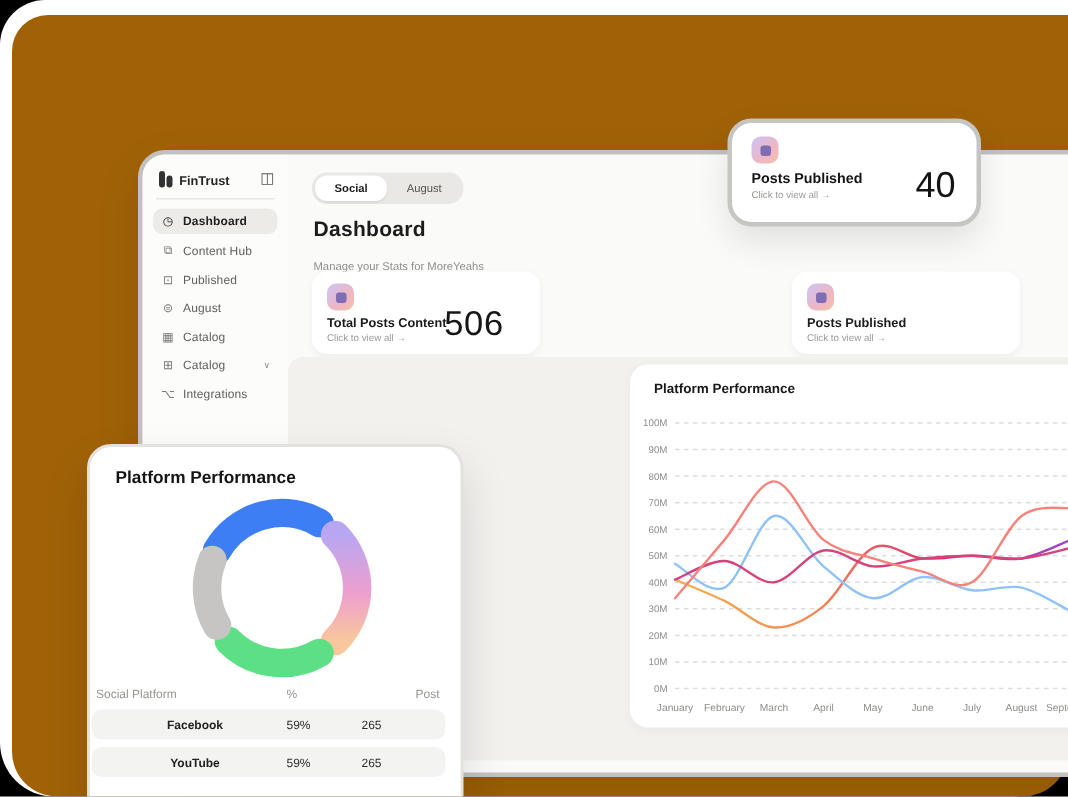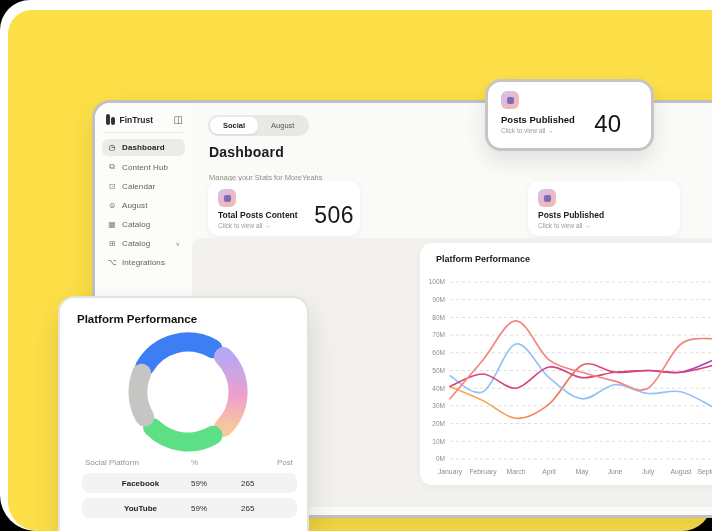--- a/index.html
+++ b/index.html
@@ -3,21 +3,21 @@
 <meta charset="utf-8">
 <style>
   html,body{margin:0;padding:0;}
   body{
     width:712px;height:531px;position:relative;overflow:hidden;
     background:#000;
     font-family:"Liberation Sans","DejaVu Sans",sans-serif;
     -webkit-font-smoothing:antialiased;
   }
   .pagebg{position:absolute;inset:0;background:#fff;border-radius:30px 0 36px 36px;}
-  .panel{position:absolute;left:8px;top:10px;right:0;bottom:0;background:#fde047;border-radius:24px 0 30px 30px;}
+  .panel{position:absolute;left:8px;top:10px;right:0;bottom:0;background:#a16207;border-radius:24px 0 30px 30px;}
 
   
   .window{
     position:absolute;left:84px;top:90px;right:-36px;bottom:13px;
     background:#fafaf9;border:3px solid #c2c1be;border-radius:18px;
     box-shadow:0 12px 30px rgba(0,0,0,.10);overflow:hidden;
   }
   
   .sidebar{position:absolute;left:0;top:0;bottom:0;width:97px;background:#fcfcfb;}
   .logo-row{display:flex;align-items:center;gap:5px;padding:11px 9px 7px 11px;}
@@ -46,50 +46,50 @@
   .pg-sub{font-size:7.5px;color:#8f8f8a;margin-top:13px;}
 
   .cards-row{position:absolute;left:16px;top:78px;height:55px;display:flex;gap:8px;}
   .stat-card{position:relative;width:150px;height:55px;background:#fff;border-radius:10px;box-shadow:0 2px 6px rgba(0,0,0,.05);}
   .stat-card.empty{background:transparent;box-shadow:none;}
   .mini-ico{position:absolute;left:10px;top:8px;width:18px;height:18px;border-radius:6px;
     background:linear-gradient(135deg,#cdc4f6 0%,#edb6c4 60%,#f6c0a8 100%);}
   .mini-ico i{position:absolute;left:5.5px;top:5.5px;width:7px;height:7px;border-radius:2px;background:#6b5fae;opacity:.85;display:block;}
   .stat-title{position:absolute;left:10px;top:29px;font-size:8.5px;font-weight:700;color:#1b1b1b;white-space:nowrap;}
   .stat-cta{position:absolute;left:10px;top:41px;font-size:6.5px;color:#9b9a96;cursor:pointer;white-space:nowrap;}
-  .stat-value{position:absolute;right:6px;bottom:7px;font-size:23px;font-weight:500;color:#161616;letter-spacing:.5px;}
+  .stat-value{position:absolute;right:24px;bottom:7px;font-size:23px;font-weight:500;color:#161616;letter-spacing:.5px;}
 
   .gray-area{position:absolute;left:0;top:135px;right:0;bottom:8px;background:#f2f1ee;border-radius:10px 0 0 0;}
 
   
   .chart-card{position:absolute;left:228px;top:5px;width:307px;height:242px;background:#fff;border-radius:12px;box-shadow:0 2px 8px rgba(0,0,0,.04);}
   .chart-title{position:absolute;left:16px;top:11px;font-size:9px;font-weight:700;color:#191919;}
   .chart-svg{position:absolute;left:6px;top:26px;}
   .tick-lbl{font-size:6.5px;fill:#8e8d89;}
   .month-lbl{font-size:6.8px;fill:#8e8d89;}
   .gridline{stroke:#dddddc;stroke-width:1;stroke-dasharray:3 3;}
 
   
   .posts-card{
     position:absolute;left:477px;top:69px;width:163px;height:66px;background:#fff;
     border:3px solid #c6c5c2;border-radius:16px;box-shadow:0 10px 22px rgba(0,0,0,.10);
   }
   .posts-card .mini-ico{left:13px;top:9px;}
   .posts-card .p-title{position:absolute;left:13px;top:32px;font-size:9.5px;font-weight:700;color:#141414;}
   .posts-card .p-cta{position:absolute;left:13px;top:45px;font-size:6.5px;color:#9b9a96;cursor:pointer;}
-  .posts-card .p-value{position:absolute;right:30px;bottom:10px;font-size:24px;font-weight:500;color:#141414;}
+  .posts-card .p-value{position:absolute;right:14px;bottom:10px;font-size:24px;font-weight:500;color:#141414;}
 
   
   .donut-card{
     position:absolute;left:50px;top:286px;width:247px;height:268px;background:#fff;
     border:2px solid #e3e2df;border-radius:16px;box-shadow:0 14px 30px rgba(0,0,0,.13);
   }
   .donut-title{position:absolute;left:17px;top:15px;font-size:11.5px;font-weight:700;color:#141414;}
   .donut-svg{position:absolute;left:58px;top:24px;}
-  .pp-table{position:absolute;left:22px;right:10px;top:160px;}
+  .pp-table{position:absolute;left:1px;right:10px;top:160px;}
   .pp-head{display:grid;grid-template-columns:1fr 50px 46px;font-size:8px;color:#96958f;padding:0 10px 6px 3px;}
   .pp-row{display:grid;grid-template-columns:1fr 50px 46px;align-items:center;font-size:8px;color:#2d2d2b;
     background:#f3f3f1;border-radius:7px;height:20px;padding:0 10px 0 8px;margin-bottom:5px;cursor:default;}
   .pp-row .c0{font-weight:600;color:#222;text-align:center;}
 </style>
 </head>
 <body>
 
 <div class="pagebg"></div>
 <div class="panel">
@@ -110,21 +110,21 @@
           <div class="side-item active">
             <span class="ic">◷</span>
             <span class="lb">Dashboard</span>
           </div>
           <div class="side-item">
             <span class="ic">⧉</span>
             <span class="lb">Content Hub</span>
           </div>
           <div class="side-item">
             <span class="ic">⊡</span>
-            <span class="lb">Calendar</span>
+            <span class="lb">Published</span>
           </div>
           <div class="side-item">
             <span class="ic">⊜</span>
             <span class="lb">August</span>
           </div>
           <div class="side-item">
             <span class="ic">▦</span>
             <span class="lb">Catalog</span>
           </div>
           <div class="side-item">

